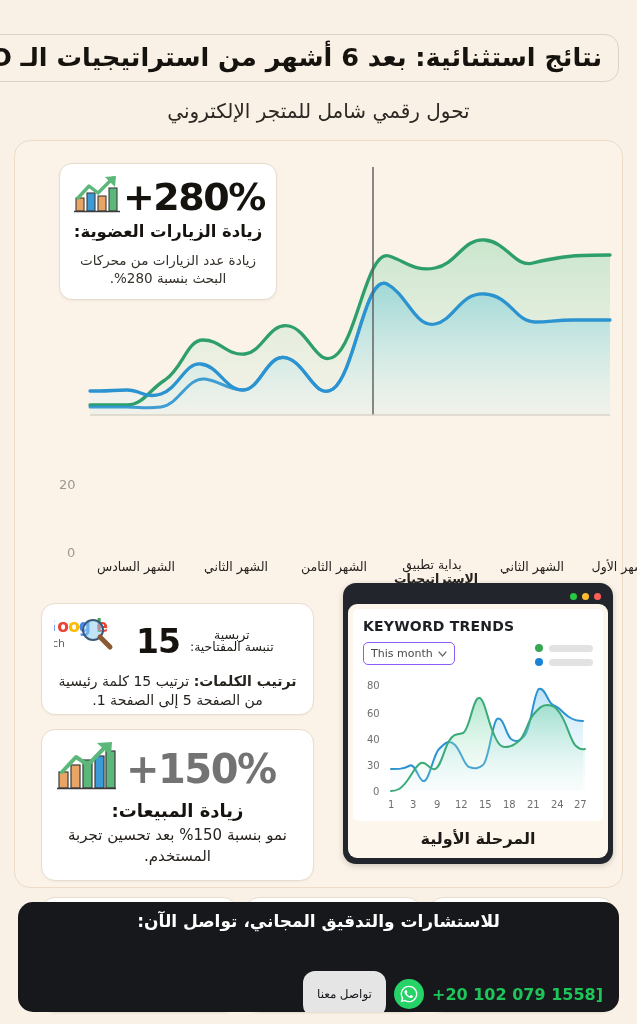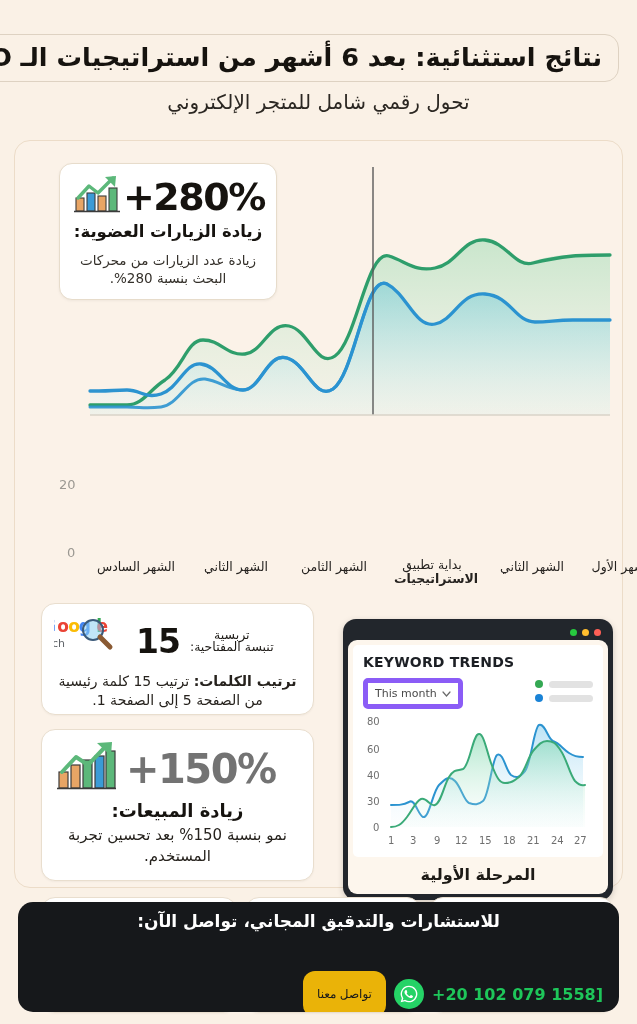--- a/index.html
+++ b/index.html
@@ -27,21 +27,21 @@
   }
   .title-pill .title-text {
     font-size: 25.5px;
     font-weight: bold;
     color: #16130f;
     letter-spacing: -0.3px;
     white-space: nowrap;
     direction: rtl;
   }
   .subtitle {
-    margin-top: 8px;
+    margin-top: 17px;
     font-size: 20px;
     color: #2b2722;
     direction: rtl;
   }
 
   
   .panel {
     position: absolute;
     left: 14px;
     top: 140px;
@@ -211,21 +211,21 @@
     margin-top: 4px;
     font-size: 15px;
     color: #26221d;
     line-height: 1.4;
     text-align: center;
   }
 
   
   .browser {
     position: absolute;
-    left: 328px; top: 478px;
+    left: 328px; top: 442px;
     width: 270px; height: 281px;
     background: #22262c;
     border-radius: 13px;
     padding: 5px;
     box-shadow: 0 2px 6px rgba(0,0,0,0.18);
   }
   .browser-bar {
     height: 16px;
     display: flex;
     align-items: center;
@@ -254,21 +254,21 @@
     color: #1c1f24;
     letter-spacing: 0.2px;
   }
   .kw-controls {
     display: flex;
     justify-content: space-between;
     align-items: flex-start;
     margin-top: 8px;
   }
   .kw-select {
-    border: 5px solid #8b5cf6;
+    border: 1px solid #8b5cf6;
     border-radius: 5px;
     font-size: 11px;
     color: #4a4a4a;
     padding: 4px 7px;
     display: flex;
     align-items: center;
     gap: 5px;
     background: #fff;
   }
   .kw-legend { display: flex; flex-direction: column; gap: 6px; padding-top: 2px; }
@@ -389,21 +389,21 @@
     white-space: nowrap;
   }
   .wa-circle {
     width: 30px; height: 30px;
     border-radius: 50%;
     background: #25d366;
     display: flex; align-items: center; justify-content: center;
     flex: 0 0 auto;
   }
   .contact-btn {
-    background: #eab308;
+    background: #e5e5e5;
     color: #16181b;
     font-size: 12px;
     border-radius: 12px;
     padding: 16px 14px;
     white-space: nowrap;
     border: none;
   }
 </style>
 </head>
 <body>

